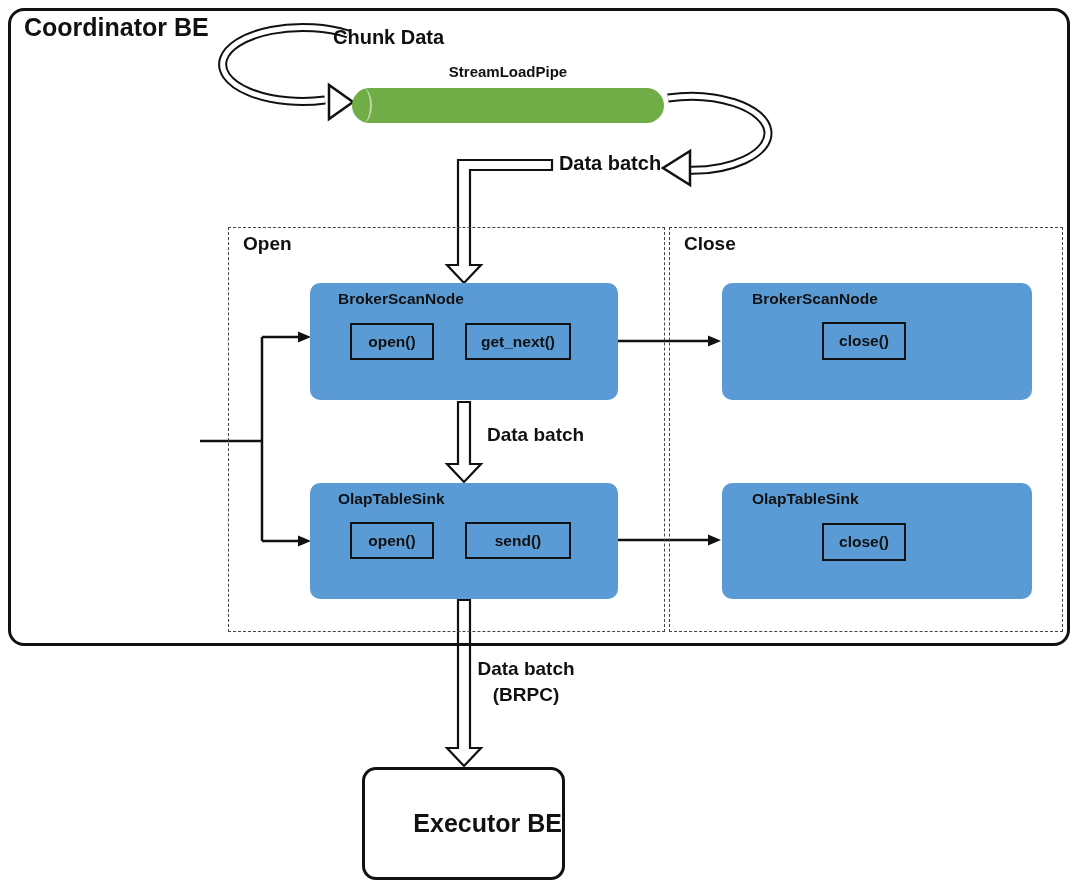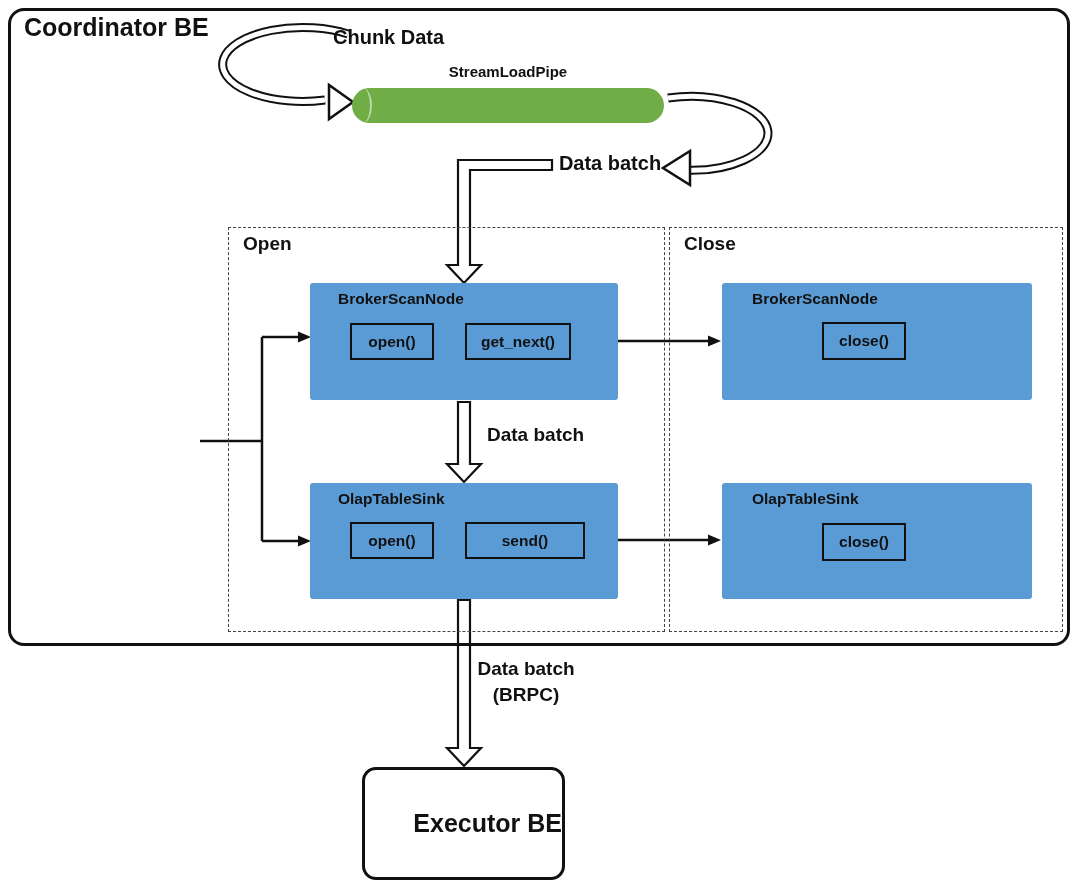--- a/index.html
+++ b/index.html
@@ -28,33 +28,33 @@
   .sec-prepare{left:24px;top:227px;width:201px;height:405px;}
   .sec-open{left:228px;top:227px;width:437px;height:405px;}
   .sec-close{left:669px;top:227px;width:394px;height:405px;}
 
   
   .plan-box{left:45px;top:412px;width:155px;height:58px;background:var(--node-blue,#5B9BD5);
     border:2.5px solid #111;display:flex;align-items:center;justify-content:center;
     font-size:17px;color:#111;}
 
   
-  .node{background:var(--node-blue,#5B9BD5);border-radius:3px;}
+  .node{background:var(--node-blue,#5B9BD5);border-radius:10px;}
   .node-title{position:absolute;left:28px;top:7px;font-size:15.5px;font-weight:700;color:#111;}
   .node-close .node-title{left:30px;}
   .method{position:absolute;border:2.5px solid #111;display:flex;align-items:center;justify-content:center;
     font-size:15.5px;font-weight:700;color:#111;background:transparent;}
   .node-ob{left:310px;top:283px;width:308px;height:117px;}
   .node-os{left:310px;top:483px;width:308px;height:116px;}
   .node-cb{left:722px;top:283px;width:310px;height:117px;}
   .node-cs{left:722px;top:483px;width:310px;height:116px;}
   .m-ob-open{left:40px;top:40px;width:84px;height:37px;}
   .m-ob-getnext{left:155px;top:40px;width:106px;height:37px;}
   .m-os-open{left:40px;top:39px;width:84px;height:37px;}
-  .m-os-send{left:155px;top:39px;width:120px;height:37px;}
+  .m-os-send{left:155px;top:39px;width:106px;height:37px;}
   .m-cb-close{left:100px;top:39px;width:84px;height:38px;}
   .m-cs-close{left:100px;top:40px;width:84px;height:38px;}
 
   .data-batch-mid{left:487px;top:424px;font-size:19px;font-weight:700;}
   .data-batch-bottom{left:426px;top:656px;width:200px;text-align:center;font-size:19px;font-weight:700;line-height:26px;}
 
   
   .executor-box{left:362px;top:767px;width:203px;height:113px;border:3px solid #111;border-radius:14px;
     display:flex;align-items:center;justify-content:flex-end;background:#fff;}
   .executor-title{font-size:25px;font-weight:700;}

